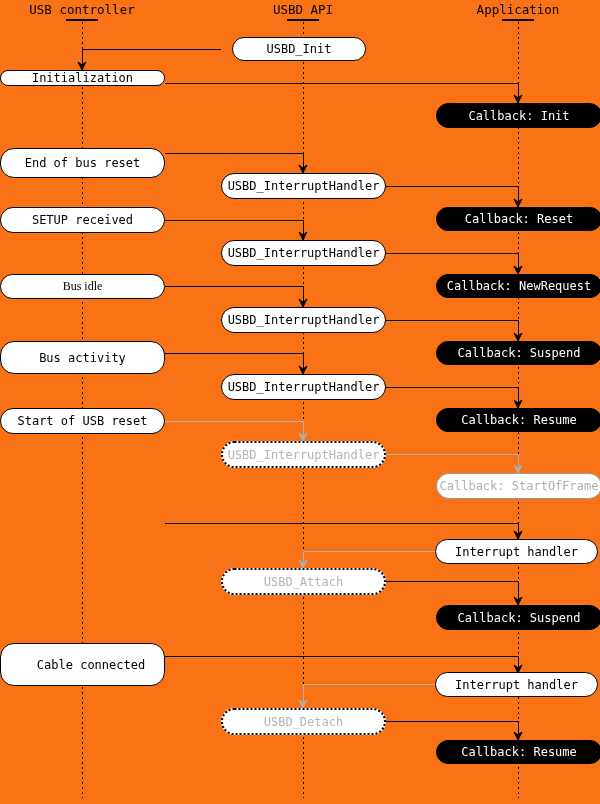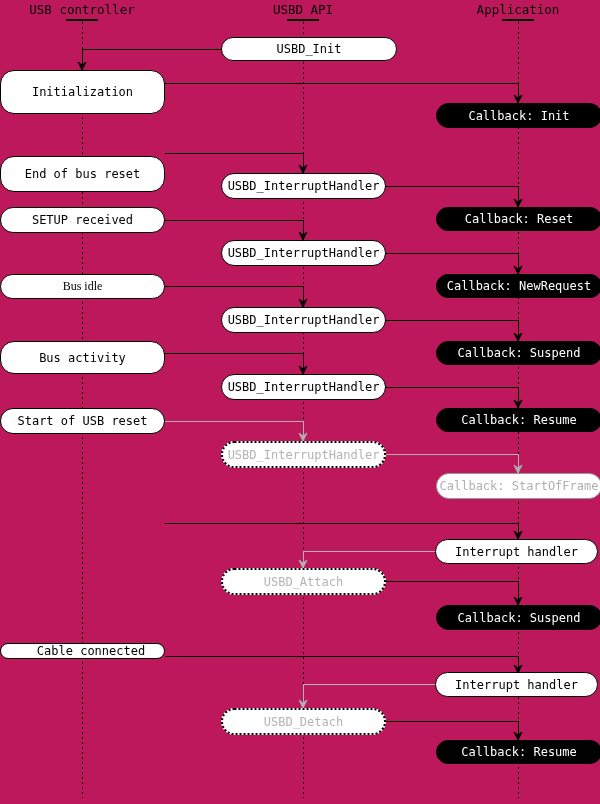--- a/index.html
+++ b/index.html
@@ -1,21 +1,21 @@
 <!DOCTYPE html>
 <html><head>
 <meta charset="utf-8">
 <style>
   html, body { margin: 0; padding: 0; background: #ffffff; }
   #stage {
     position: relative;
     width: 600px;
     height: 804px;
     overflow: hidden;
-    background: #be185d;
+    background: #f97316;
     font-family: "DejaVu Sans Mono", "Liberation Mono", monospace;
   }
   .col-header {
     position: absolute;
     transform: translateX(-50%);
     font-size: 12.5px;
     color: #000;
     white-space: nowrap;
     top: 2px;
   }
@@ -95,38 +95,38 @@
       <path d="M 299 560 L 303 568 L 307 560 L 303 563 Z" fill="#b0b0b0" stroke="#b0b0b0" stroke-width="1"></path>
       <polyline points="386,581 518,581 518,605" fill="none" stroke="#000000" stroke-width="1" shape-rendering="crispEdges"></polyline>
       <path d="M 514 597 L 518 605 L 522 597 L 518 600 Z" fill="#000000" stroke="#000000" stroke-width="1"></path>
       <polyline points="165,656 518,656 518,673" fill="none" stroke="#000000" stroke-width="1" shape-rendering="crispEdges"></polyline>
       <path d="M 514 665 L 518 673 L 522 665 L 518 668 Z" fill="#000000" stroke="#000000" stroke-width="1"></path>
       <polyline points="435,684 303,684 303,708" fill="none" stroke="#b0b0b0" stroke-width="1" shape-rendering="crispEdges"></polyline>
       <path d="M 299 700 L 303 708 L 307 700 L 303 703 Z" fill="#b0b0b0" stroke="#b0b0b0" stroke-width="1"></path>
       <polyline points="386,721 518,721 518,740" fill="none" stroke="#000000" stroke-width="1" shape-rendering="crispEdges"></polyline>
       <path d="M 514 732 L 518 740 L 522 732 L 518 735 Z" fill="#000000" stroke="#000000" stroke-width="1"></path>
     </svg>
-    <div class="box white" style="left: 221px; top: 37px; width: 176px; height: 24px;">USBD_Init</div>
-    <div class="box white" style="left: 0px; top: 70px; width: 165px; height: 44px;">Initialization</div>
+    <div class="box white" style="left: 232px; top: 37px; width: 134px; height: 24px;">USBD_Init</div>
+    <div class="box white" style="left: 0px; top: 70px; width: 165px; height: 16px;">Initialization</div>
     <div class="box black" style="left: 436px; top: 103px; width: 166px; height: 25px;">Callback: Init</div>
-    <div class="box white" style="left: 0px; top: 156px; width: 165px; height: 36px;">End of bus reset</div>
+    <div class="box white" style="left: 0px; top: 148px; width: 165px; height: 30px;">End of bus reset</div>
     <div class="box white" style="left: 221px; top: 173px; width: 165px; height: 26px;">USBD_InterruptHandler</div>
     <div class="box white" style="left: 0px; top: 207px; width: 165px; height: 26px;">SETUP received</div>
     <div class="box black" style="left: 436px; top: 207px; width: 166px; height: 24px;">Callback: Reset</div>
     <div class="box white" style="left: 221px; top: 240px; width: 165px; height: 26px;">USBD_InterruptHandler</div>
     <div class="box white" style="left: 0px; top: 274px; width: 165px; height: 25px; font-family: Liberation Serif, serif;">Bus idle</div>
     <div class="box black" style="left: 436px; top: 274px; width: 166px; height: 24px;">Callback: NewRequest</div>
     <div class="box white" style="left: 221px; top: 307px; width: 165px; height: 26px;">USBD_InterruptHandler</div>
     <div class="box white" style="left: 0px; top: 341px; width: 165px; height: 33px;">Bus activity</div>
     <div class="box black" style="left: 436px; top: 341px; width: 166px; height: 24px;">Callback: Suspend</div>
     <div class="box white" style="left: 221px; top: 374px; width: 165px; height: 26px;">USBD_InterruptHandler</div>
     <div class="box white" style="left: 0px; top: 408px; width: 165px; height: 26px;">Start of USB reset</div>
     <div class="box black" style="left: 436px; top: 408px; width: 166px; height: 24px;">Callback: Resume</div>
     <div class="box gray-dotted" style="left: 221px; top: 441px; width: 165px; height: 27px;">USBD_InterruptHandler</div>
     <div class="box gray-solid" style="left: 436px; top: 473px; width: 166px; height: 26px;">Callback: StartOfFrame</div>
     <div class="box white" style="left: 435px; top: 539px; width: 163px; height: 25px;">Interrupt handler</div>
     <div class="box gray-dotted" style="left: 221px; top: 568px; width: 165px; height: 27px;">USBD_Attach</div>
     <div class="box black" style="left: 436px; top: 605px; width: 166px; height: 25px;">Callback: Suspend</div>
-    <div class="box white" style="left: 0px; top: 643px; width: 165px; height: 16px; padding-left: 17px;">Cable connected</div>
+    <div class="box white" style="left: 0px; top: 643px; width: 165px; height: 43px; padding-left: 17px;">Cable connected</div>
     <div class="box white" style="left: 435px; top: 672px; width: 163px; height: 25px;">Interrupt handler</div>
     <div class="box gray-dotted" style="left: 221px; top: 708px; width: 165px; height: 27px;">USBD_Detach</div>
     <div class="box black" style="left: 436px; top: 740px; width: 166px; height: 24px;">Callback: Resume</div>
   </div>
 
 </body></html>

